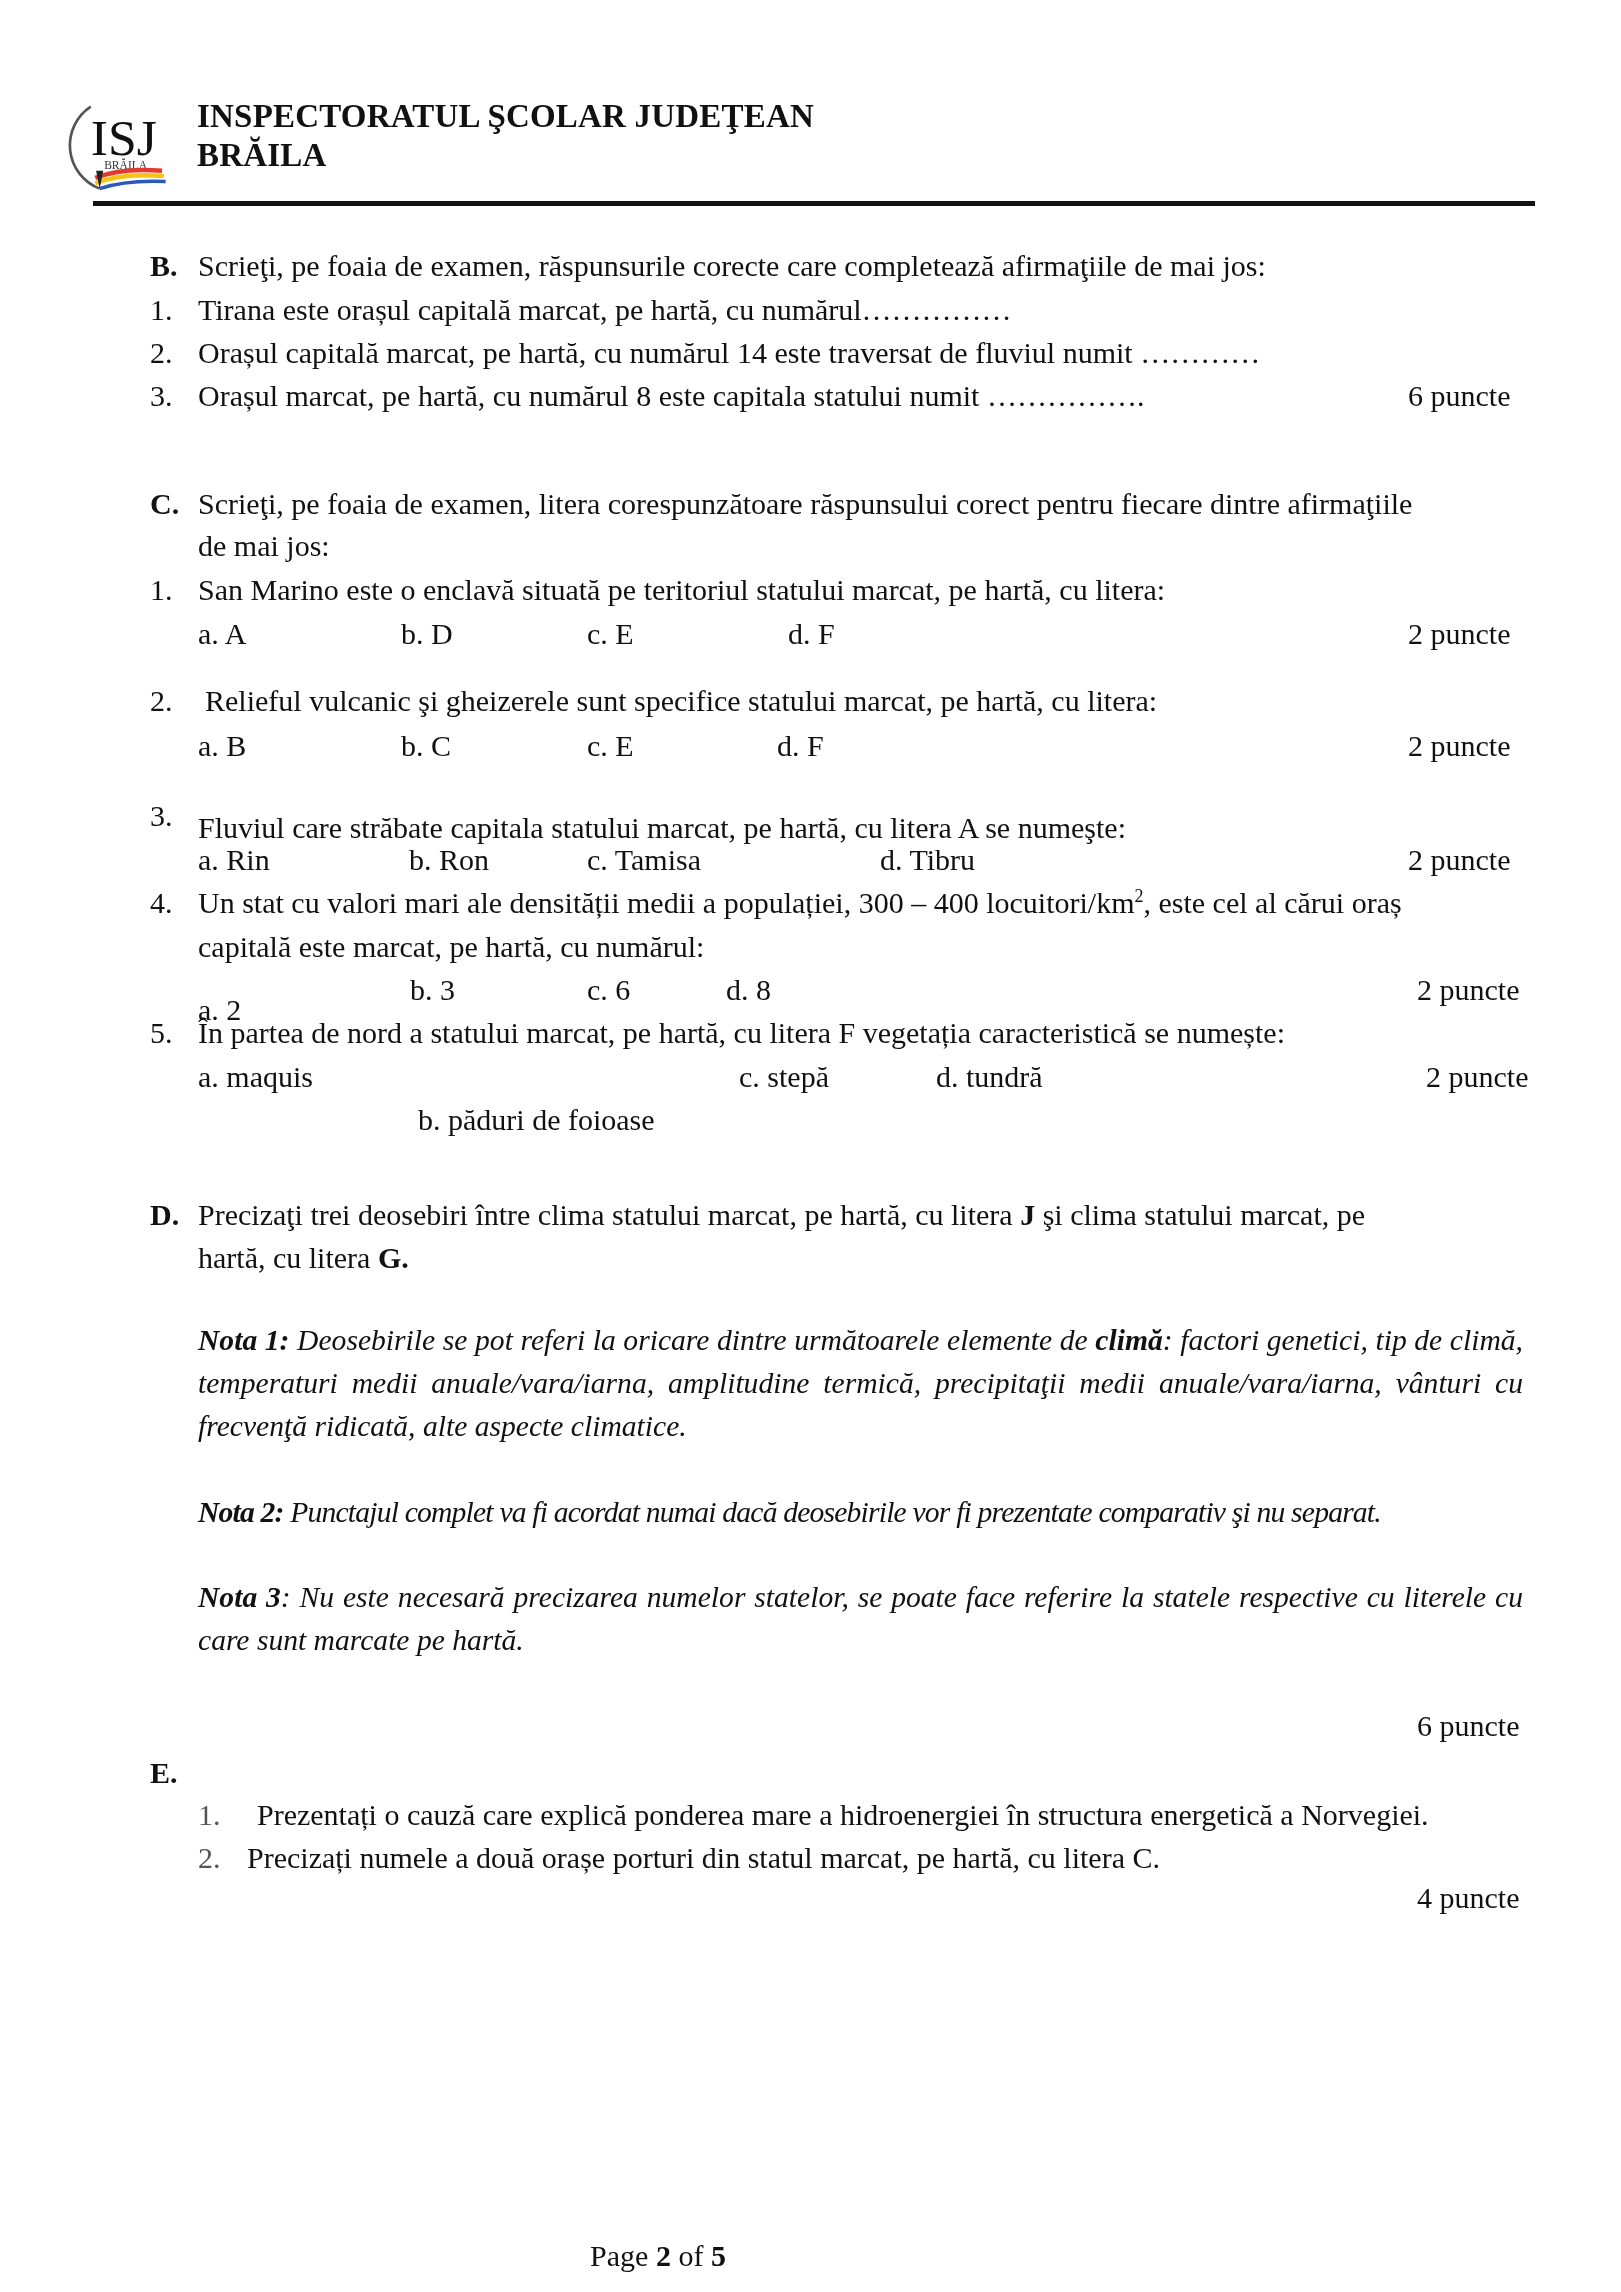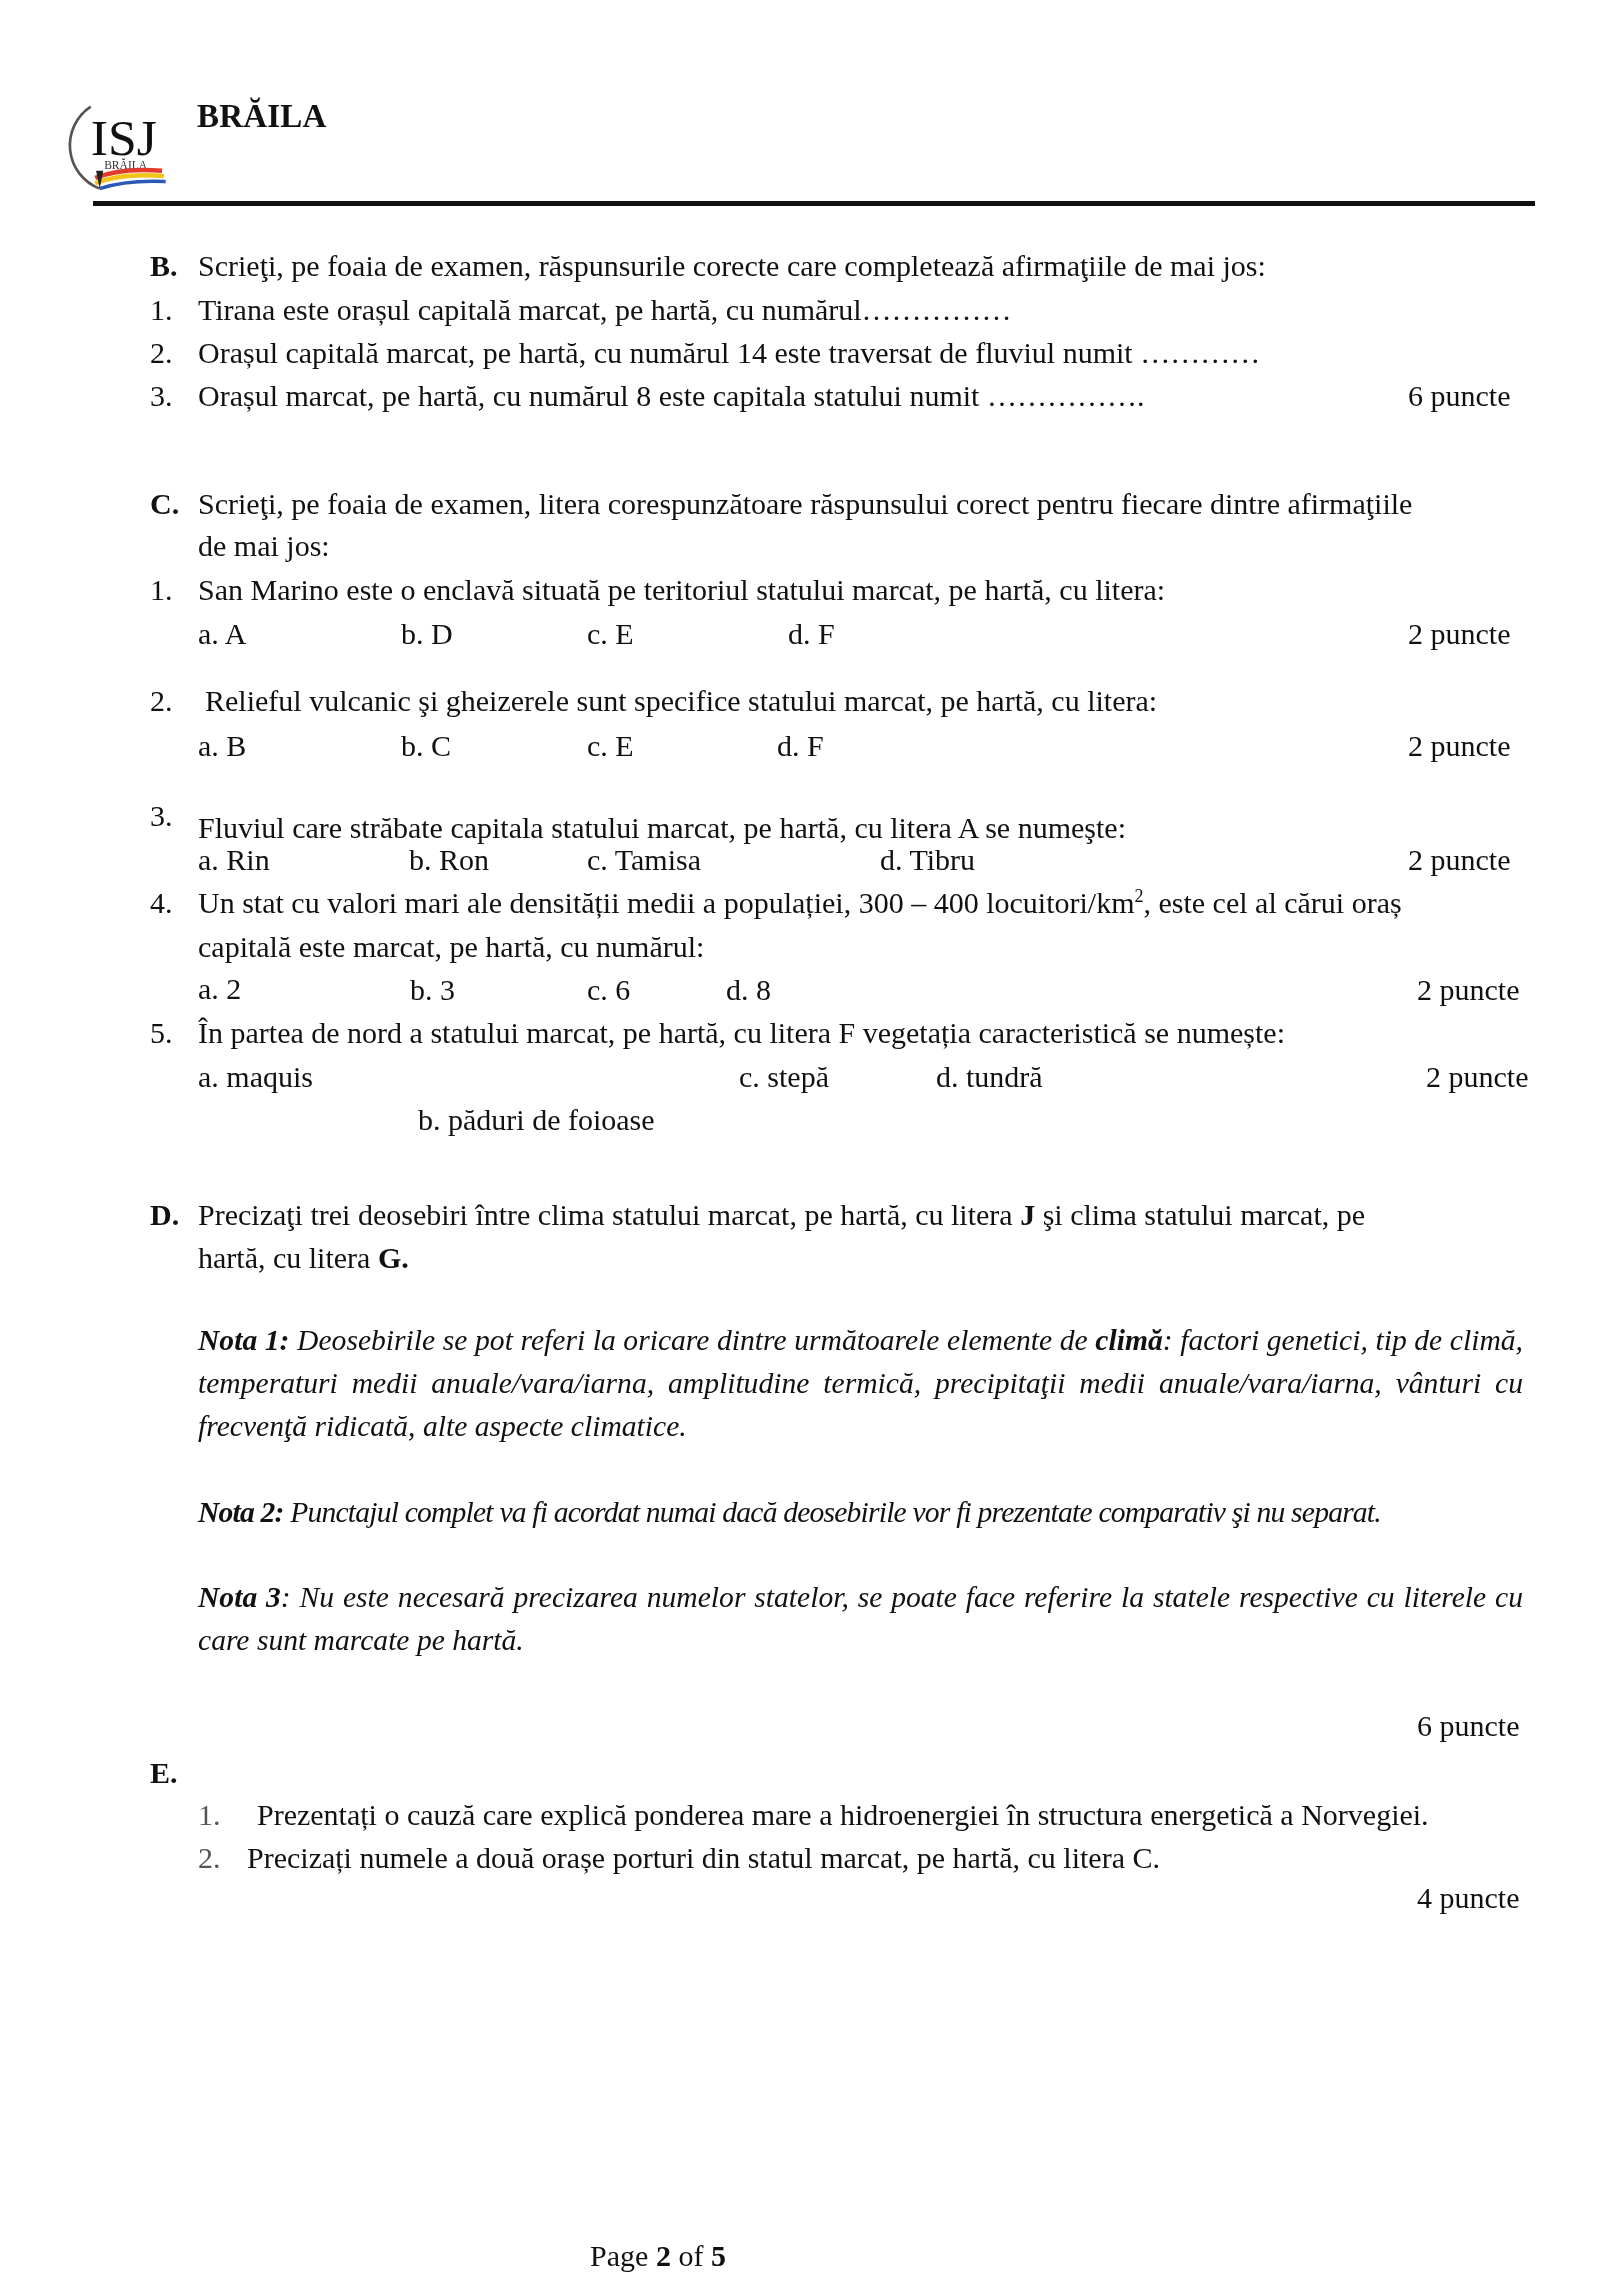--- a/index.html
+++ b/index.html
@@ -36,20 +36,21 @@
     <path d="M30 8 A52 52 0 0 0 40 100" fill="none" stroke="#555" stroke-width="3"></path>
     <text x="30" y="62" font-family="Liberation Serif, serif" font-size="58" fill="#111">ISJ</text>
     <rect x="30" y="66" width="70" height="14" fill="#fff"></rect>
     <text x="45" y="78" font-family="Liberation Serif, serif" font-size="13" fill="#333">BRĂILA</text>
     <path d="M35 88 Q65 76 110 80" stroke="#e23b2d" stroke-width="5" fill="none"></path>
     <path d="M35 94 Q65 82 112 86" stroke="#f2c417" stroke-width="5" fill="none"></path>
     <path d="M40 100 Q70 90 114 92" stroke="#2a59b8" stroke-width="4" fill="none"></path>
     <path d="M36 80 L40 100 L44 80 Z" fill="#222"></path>
   </svg>
   <div class="header-title">
+    <div>INSPECTORATUL ŞCOLAR JUDEŢEAN</div>
     <div>BRĂILA</div>
   </div>
   <div class="header-rule"></div>
 </div>
 
 <div class="content">
 
   <div>
     <span class="sec-letter line" style="left:150px; top:248px;">B.</span>
     <span class="line" style="left:198px; top:248px;">Scrieţi, pe foaia de examen, răspunsurile corecte care completează afirmaţiile de mai jos:</span>
@@ -90,21 +91,21 @@
     <span class="line" style="left:198px; top:798px;margin-top:12px;">Fluviul care străbate capitala statului marcat, pe hartă, cu litera A se numeşte:</span>
     <span class="opt line" style="left:198px; top:842px;">a.   Rin</span>
     <span class="opt line" style="left:409px; top:842px;">b. Ron</span>
     <span class="opt line" style="left:587px; top:842px;">c. Tamisa</span>
     <span class="opt line" style="left:880px; top:842px;">d. Tibru</span>
     <span class="pts line" style="left:1384px; top:842px;">2 puncte</span>
 
     <span class="num line" style="left:150px; top:885px;">4.</span>
     <span class="line" style="left:198px; top:885px;"><span>Un stat cu valori mari ale densității medii a populației, 300 – 400 locuitori/km</span><sup>2</sup><span>, este cel al cărui oraș</span></span>
     <span class="line" style="left:198px; top:929px;">capitală este marcat, pe hartă, cu numărul:</span>
-    <span class="opt line" style="left:198px; top:971px;text-align:center;">a.   2</span>
+    <span class="opt line" style="left:198px; top:992px;text-align:center;">a.   2</span>
     <span class="opt line" style="left:410px; top:972px;">b.  3</span>
     <span class="opt line" style="left:587px; top:972px;">c.  6</span>
     <span class="opt line" style="left:726px; top:972px;">d.  8</span>
     <span class="pts line" style="left:1393px; top:972px;">2 puncte</span>
 
     <span class="num line" style="left:150px; top:1015px;">5.</span>
     <span class="line" style="left:198px; top:1015px;">În partea de nord a statului marcat, pe hartă, cu litera F vegetația caracteristică se numește:</span>
     <span class="opt line" style="left:198px; top:1059px;">a.   maquis</span>
     <span class="opt line" style="left:418px; top:1102px;">b. păduri de foioase</span>
     <span class="opt line" style="left:739px; top:1059px;">c. stepă</span>

